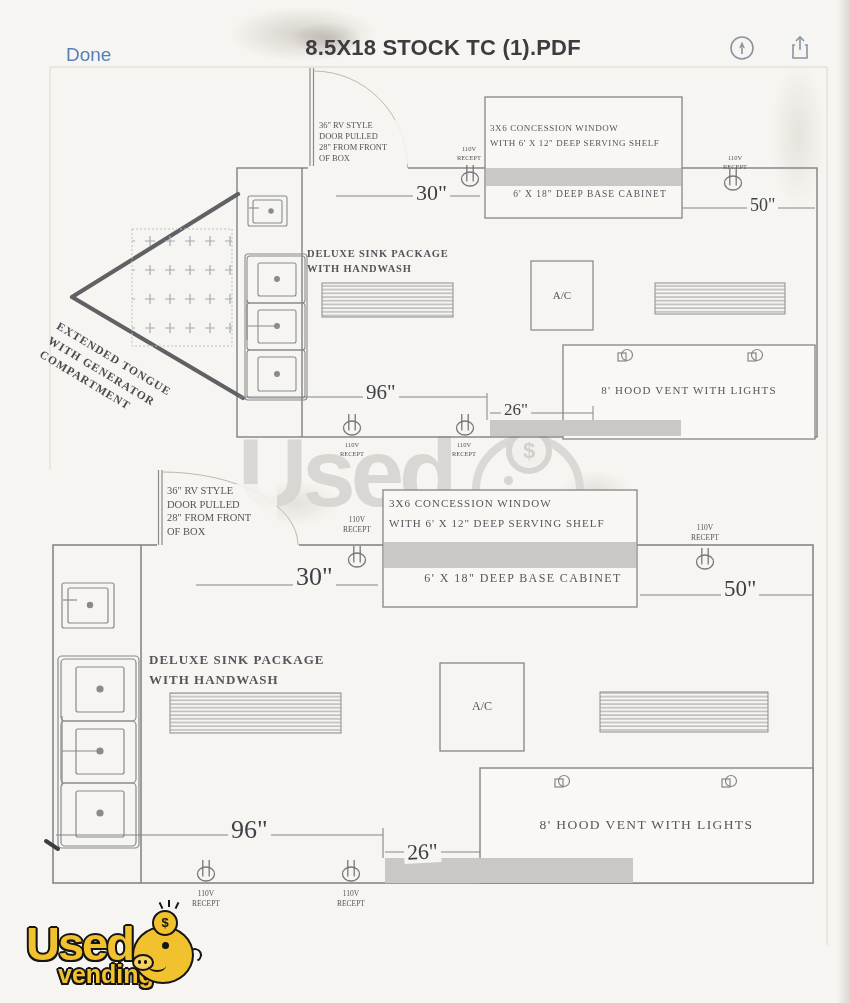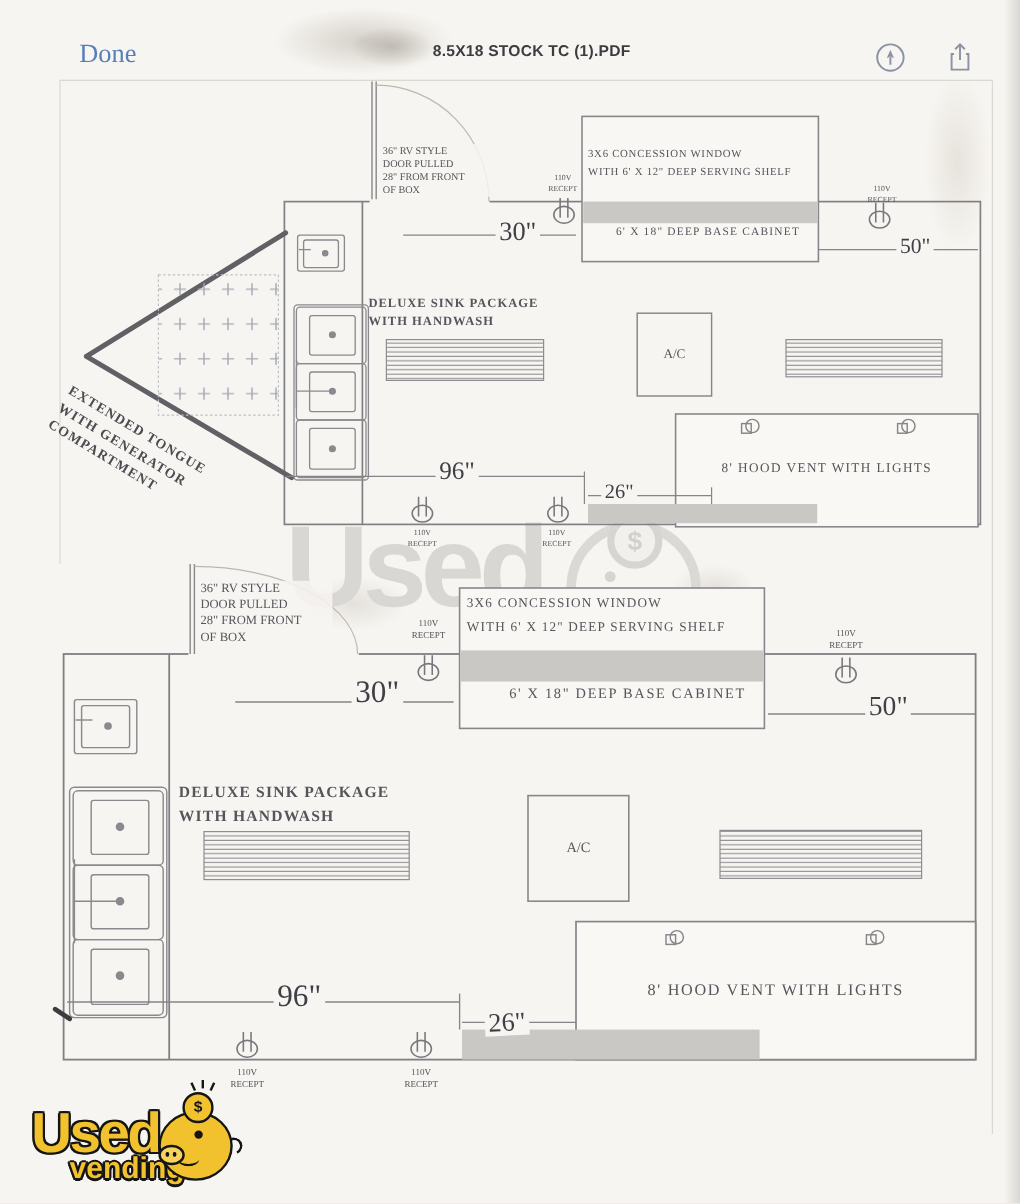--- a/index.html
+++ b/index.html
@@ -12,24 +12,24 @@
   .s3{left:676px;top:360px;width:100px;height:80px;background:radial-gradient(ellipse,rgba(190,184,174,.4),transparent 70%);}
   .s4{left:770px;top:60px;width:56px;height:150px;background:radial-gradient(ellipse,rgba(200,194,184,.35),transparent 70%);}
   .s5{left:250px;top:480px;width:90px;height:46px;background:radial-gradient(ellipse,rgba(200,196,188,.4),transparent 70%);}
   .s6{left:560px;top:470px;width:70px;height:40px;background:radial-gradient(ellipse,rgba(196,190,182,.35),transparent 70%);}
   .edge-shade{position:absolute;right:0;top:0;width:13px;height:100%;
       background:linear-gradient(to left,rgba(176,170,162,.4),transparent);pointer-events:none;}
 
   
   .navbar{position:absolute;left:0;top:0;width:100%;height:72px;z-index:30;
           font-family:"Liberation Sans",sans-serif;}
-  .done{position:absolute;left:66px;top:32px;border:none;background:none;padding:0;
-        font-family:Liberation Serif, serif;font-size:22px;color:#577fb8;cursor:pointer;}
+  .done{position:absolute;left:66px;top:44px;border:none;background:none;padding:0;
+        font-family:Liberation Sans, sans-serif;font-size:19px;color:#577fb8;cursor:pointer;}
   .pdf-title{position:absolute;left:283px;top:35px;width:320px;text-align:center;
-        font-size:13px;font-weight:bold;color:#3c3c40;letter-spacing:.2px;}
+        font-size:22px;font-weight:bold;color:#3c3c40;letter-spacing:.2px;}
   .nav-ic{position:absolute;top:34px;width:28px;height:28px;color:#8a93a3;cursor:pointer;}
   .ic-markup{left:728px;}
   .ic-share{left:786px;}
   .nav-ic svg{width:100%;height:100%;}
 
   
   .watermark{position:absolute;left:238px;top:434px;width:350px;height:150px;z-index:1;
        color:#d7d5d1;pointer-events:none;font-family:"Liberation Sans",sans-serif;}
   .wm-used{position:absolute;left:0;top:-16px;font-size:96px;font-weight:800;letter-spacing:-5px;color:#d9d7d3;}
   .wm-nding{position:absolute;left:150px;top:96px;font-size:44px;font-weight:800;letter-spacing:-2px;color:#dbd9d5;}

